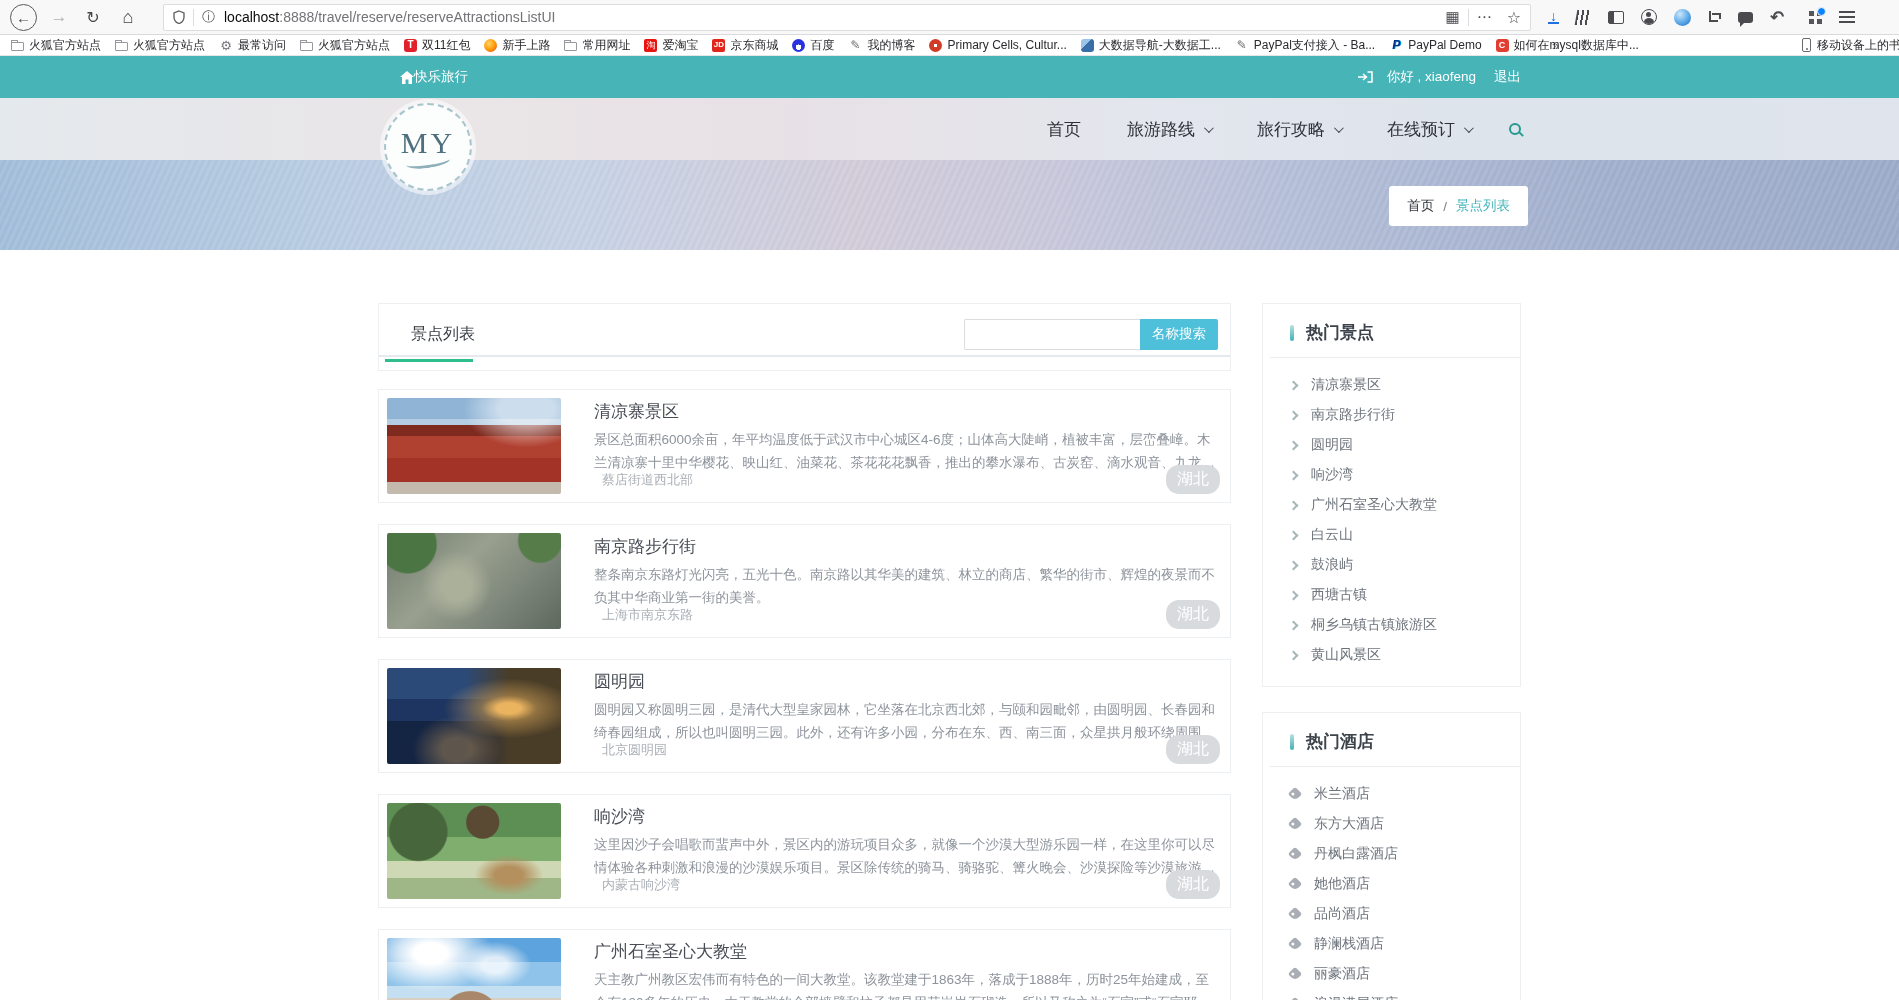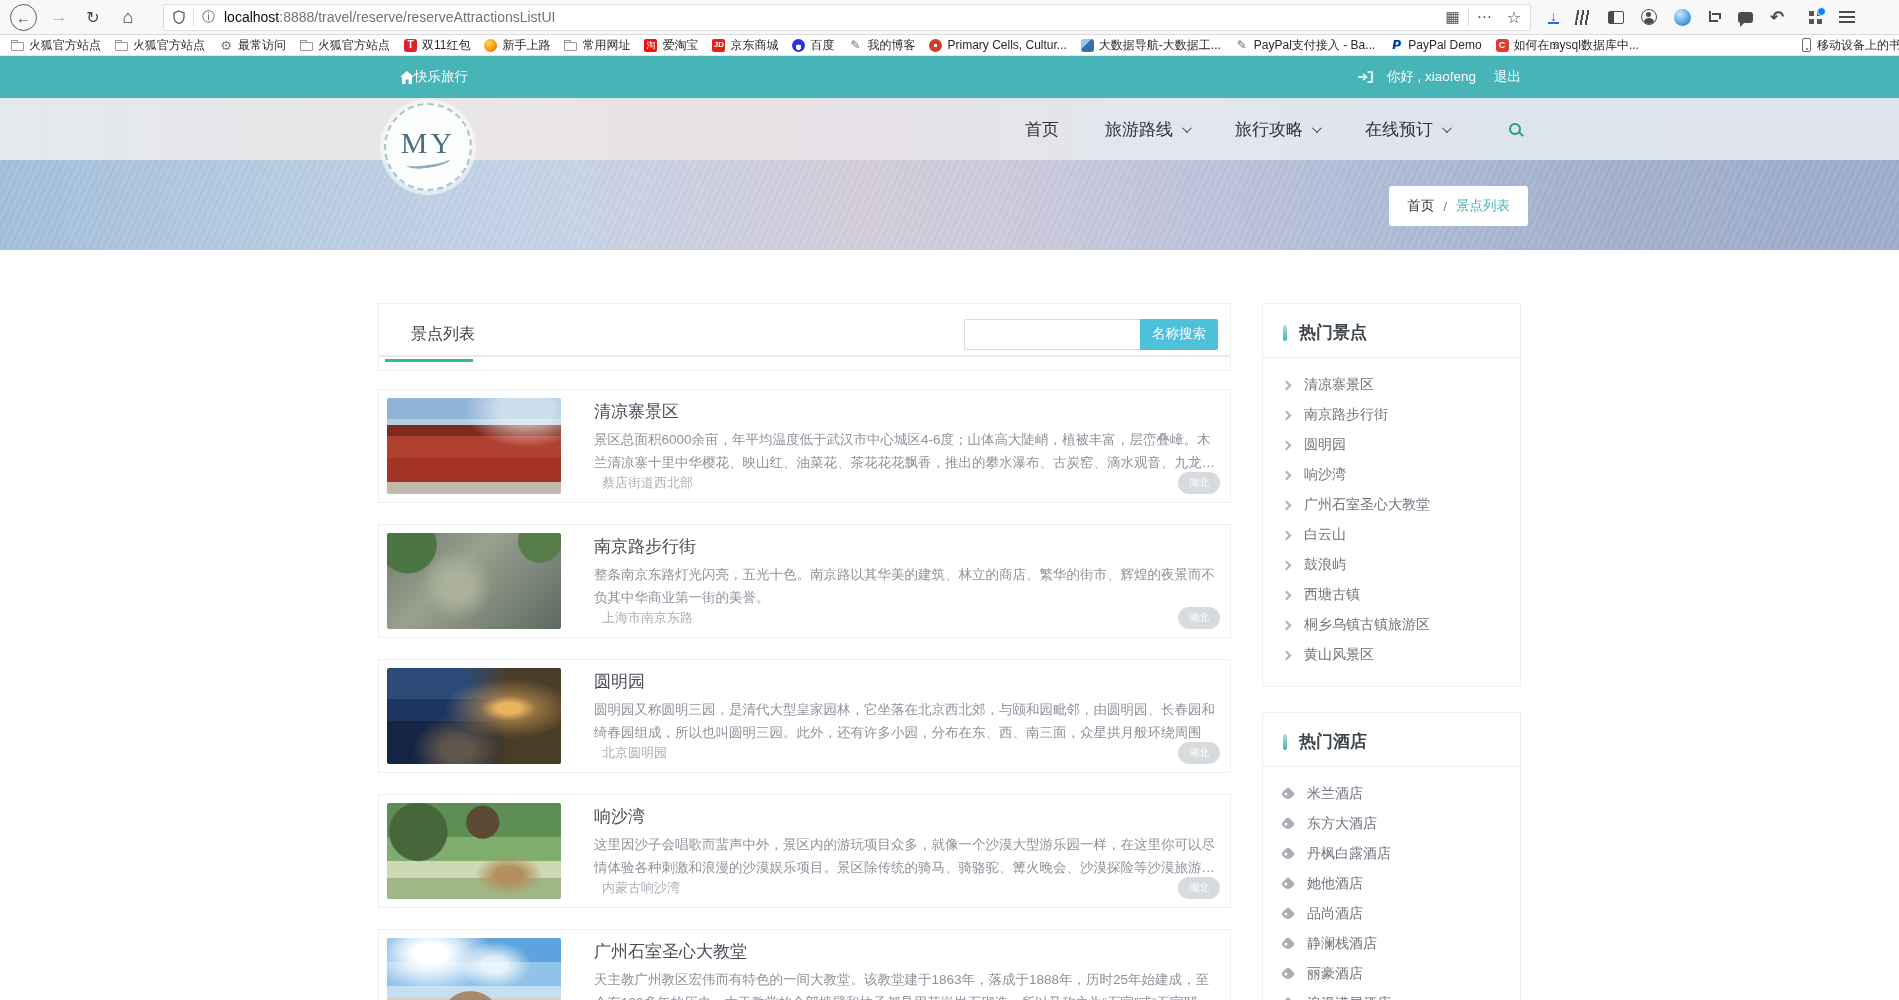--- a/index.html
+++ b/index.html
@@ -79,21 +79,21 @@
   
   .topbar { height:42px; background:#47b4b8; }
   .topbar .container { height:100%; display:flex; align-items:center; color:#fff; font-size:13.5px; }
   .tb-brand { display:flex; align-items:center; gap:0; padding-left:22px; }
   .tb-user { margin-left:auto; display:flex; align-items:center; gap:14px; }
   .tb-logout { margin-left:4px; }
 
   
   .header { height:62px;
     background:linear-gradient(90deg,#e4e9ed,#eae5e7 25%,#e8e1e6 40%,#e3e6ed 60%,#dee4ec 80%,#e0e5ed); }
-  .header .container { height:100%; display:flex; align-items:center; justify-content:flex-end; gap:68px; }
+  .header .container { height:100%; display:flex; align-items:center; justify-content:flex-end; gap:46px; }
   .nav-item { display:flex; align-items:center; gap:9px; font-size:17px; color:#2e3238; cursor:pointer; }
   .caret { width:7px; height:7px; border-right:1.5px solid #43484e; border-bottom:1.5px solid #43484e;
     transform:rotate(45deg) translateY(-2px); }
   .i-mag { width:12px; height:12px; border:2px solid #23998f; border-radius:50%; position:relative; margin-left:-8px;}
   .i-mag::after { content:""; position:absolute; width:6px; height:2px; background:#23998f; transform:rotate(45deg);
     right:-5px; bottom:-2px; }
   .logo { position:absolute; left:6px; top:5px; width:88px; height:88px; border-radius:50%;
     background:#fcfdfd; border:2px dashed #a8c4cc; box-shadow:0 0 0 4px rgba(255,255,255,.55);
     z-index:6; display:flex; flex-direction:column; align-items:center; justify-content:center; }
   .logo-text { font-family:"Liberation Serif","DejaVu Serif",serif; font-size:30px; letter-spacing:3px; color:#4e6f7e; }
@@ -126,21 +126,21 @@
 
   .items { margin-top:18px; display:flex; flex-direction:column; gap:21px; }
   .item { height:114px; background:#fff; border:1px solid #edf0f2; display:flex; padding:8px; }
   .thumb { width:174px; height:96px; flex:0 0 auto; border-radius:2px; }
   .info { flex:1; margin-left:33px; position:relative; min-width:0; }
   .title { font-size:17px; color:#484d55; margin-top:2px; }
   .desc { margin-top:6px; font-size:13.5px; line-height:22.5px; color:#8d939b;
     display:-webkit-box; -webkit-line-clamp:2; -webkit-box-orient:vertical; overflow:hidden; }
   .meta { position:absolute; left:8px; right:2px; bottom:0; display:flex; justify-content:space-between; align-items:center; }
   .addr { font-size:13px; color:#abb0b6; }
-  .badge { background:#d8dbde; color:#fff; font-size:10px; padding:4px 11px; border-radius:13px; }
+  .badge { background:#d8dbde; color:#fff; font-size:16px; padding:4px 11px; border-radius:13px; }
   .badge:empty { display:none; }
 
   
   .ph-palace-gate { background:
       radial-gradient(ellipse at 80% 12%, rgba(255,255,255,.55) 0 14%, transparent 32%),
       linear-gradient(180deg,#8fb4d6 0 22%,#b5cde2 22% 28%,#7e2a1e 28% 40%,#b04030 40% 62%,#a33326 62% 88%,#c3b9ac 88%); }
   .ph-rock-carving { background:
       radial-gradient(circle at 12% 12%, #4c7544 0 16%, transparent 17%),
       radial-gradient(circle at 88% 8%, #567c4a 0 12%, transparent 13%),
       radial-gradient(circle at 40% 55%, #aab09a 0 12%, transparent 30%),
@@ -158,21 +158,21 @@
   .ph-beach-rocks { background:
       radial-gradient(ellipse at 25% 16%, #fff 0 9%, rgba(255,255,255,.7) 18%, transparent 34%),
       radial-gradient(ellipse at 62% 28%, rgba(255,255,255,.8) 0 8%, transparent 24%),
       radial-gradient(ellipse at 48% 78%, #a8876a 0 20%, transparent 21%),
       radial-gradient(ellipse at 10% 98%, #8d6f55 0 22%, transparent 23%),
       radial-gradient(ellipse at 88% 95%, #97775c 0 16%, transparent 17%),
       linear-gradient(180deg,#5da3dd 0 25%,#8fc3ea 25% 50%,#c3dff1 50% 62%,#d9cfc0 62%); }
 
   
   .side-col { width:259px; }
-  .side-card { background:#fff; border:1px solid #edf0f2; }
+  .side-card { background:#fff; border:1px solid #edf0f2;padding-left:7px; }
   .side-card + .side-card { margin-top:25px; }
   .side-head { display:flex; align-items:center; padding:17px 20px 13px; border-bottom:1px solid #eaedf0; }
   .side-bar-icon { width:4px; height:16px; border-radius:2px; background:linear-gradient(#b9dfe1,#41b2b7); margin-right:12px; }
   .side-title { font-size:17px; font-weight:bold; color:#3d434b; }
   .side-list { padding:12px 20px 16px; margin:0; list-style:none; }
   .side-item { height:30px; display:flex; align-items:center; cursor:pointer; }
   .chev { width:7px; height:7px; border-top:2px solid #a7b6ba; border-right:2px solid #a7b6ba;
     transform:rotate(45deg); margin-right:14px; flex:0 0 auto; }
   .tag { width:10px; height:10px; background:#a9aeb4; border-radius:2px 2px 2px 5px; transform:rotate(-45deg);
     margin-right:14px; position:relative; flex:0 0 auto; }

